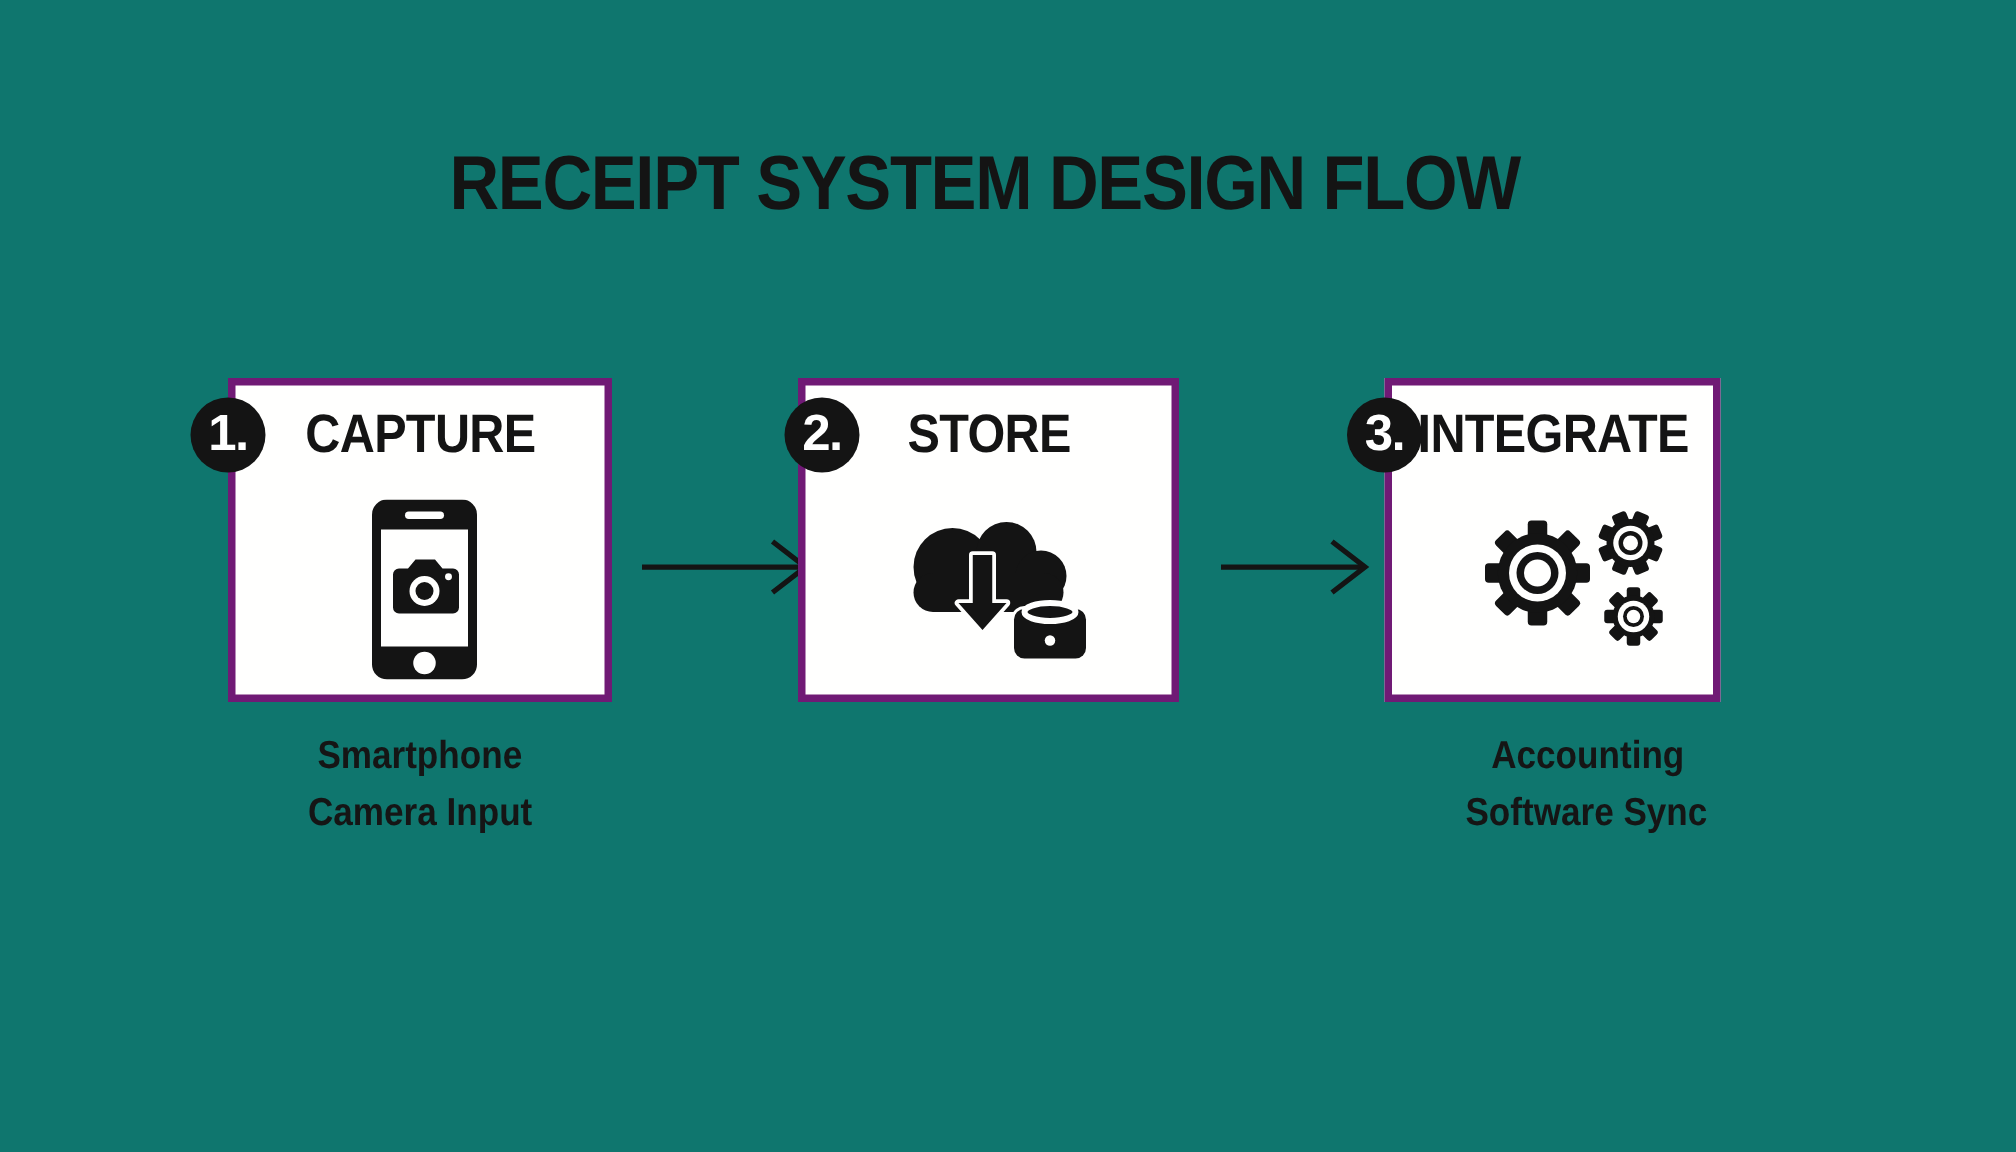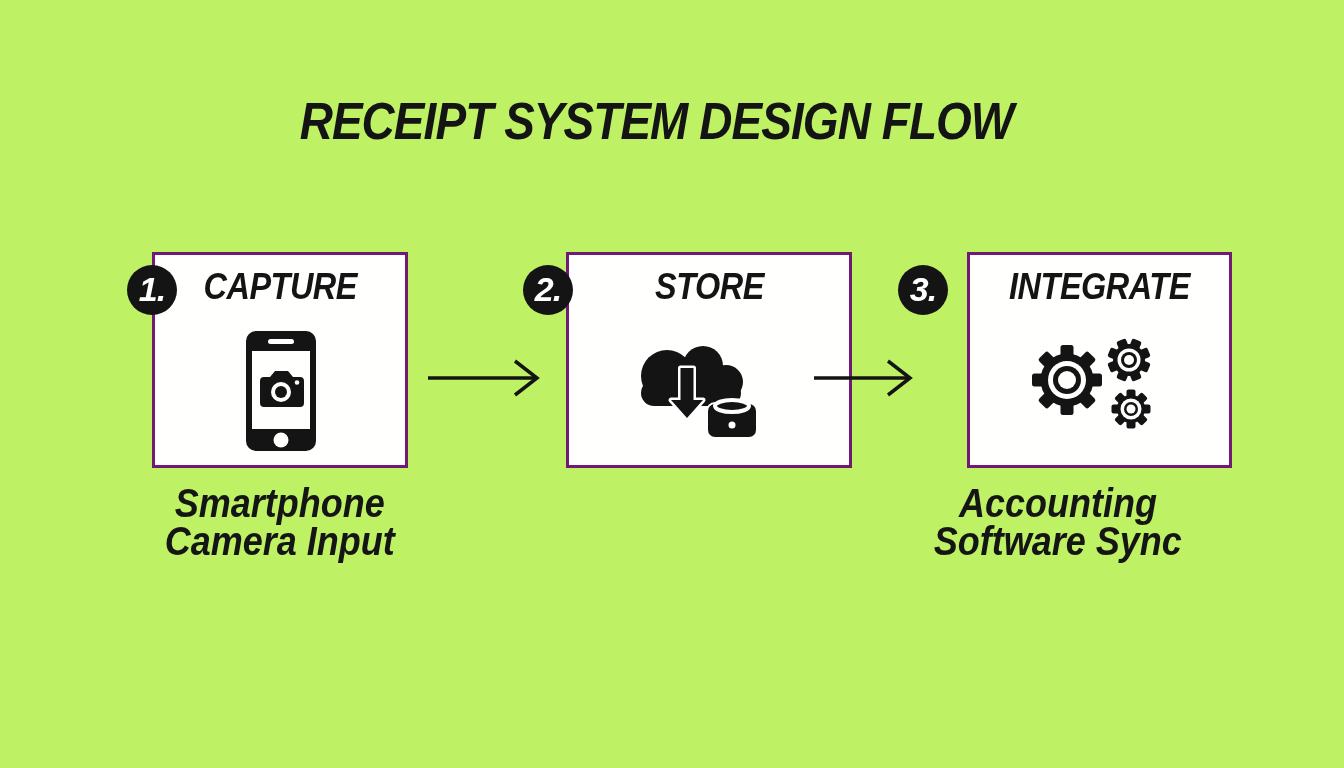--- a/index.html
+++ b/index.html
@@ -4,24 +4,23 @@
 <style>
   html, body { margin: 0; padding: 0; }
   body {
     font-family: "Liberation Sans", sans-serif;
     background: #ffffff;
   }
   .canvas {
     position: relative;
     width: 1344px;
     height: 768px;
-    background: #bef264;
+    background: #0f766e;
     overflow: hidden;
     color: #161616;
-    font-style: italic;
   }
   .cond {
     display: inline-block;
     transform: scaleX(0.9);
     transform-origin: center;
     white-space: nowrap;
   }
   .main-title {
     position: absolute;
     left: 0;
@@ -32,26 +31,26 @@
     font-weight: bold;
     letter-spacing: -1px;
     color: #141414;
     line-height: 1;
   }
   .step-box {
     position: absolute;
     top: 252px;
     height: 216px;
     background: #fffffe;
-    border: 3px solid #701a75;
+    border: 5px solid #701a75;
     box-sizing: border-box;
   }
   .box-1 { left: 152px; width: 256px; }
-  .box-2 { left: 566px; width: 286px; }
-  .box-3 { left: 923px; width: 265px; margin-left: 44px; }
+  .box-2 { left: 532px; width: 254px; }
+  .box-3 { left: 923px; width: 224px; }
   .step-label {
     position: absolute;
     left: 0;
     right: 0;
     top: 14px;
     text-align: center;
     font-size: 36px;
     font-weight: bold;
     letter-spacing: -0.5px;
     line-height: 36px;
@@ -78,21 +77,21 @@
   }
   .badge-1 { left: 127px; }
   .badge-2 { left: 523px; }
   .badge-3 { left: 898px; }
   .icon-wrap { position: absolute; }
   .caption {
     position: absolute;
     top: 484px;
     width: 300px;
     text-align: center;
-    font-size: 40px;
+    font-size: 26px;
     font-weight: bold;
     line-height: 38px;
     color: #151515;
   }
   .cap-1 { left: 130px; }
   .cap-2 { left: 524px; }
   .cap-3 { left: 908px; }
   .arrow-svg { position: absolute; top: 358px; }
   .arrow-1 { left: 420px; }
   .arrow-2 { left: 806px; }

